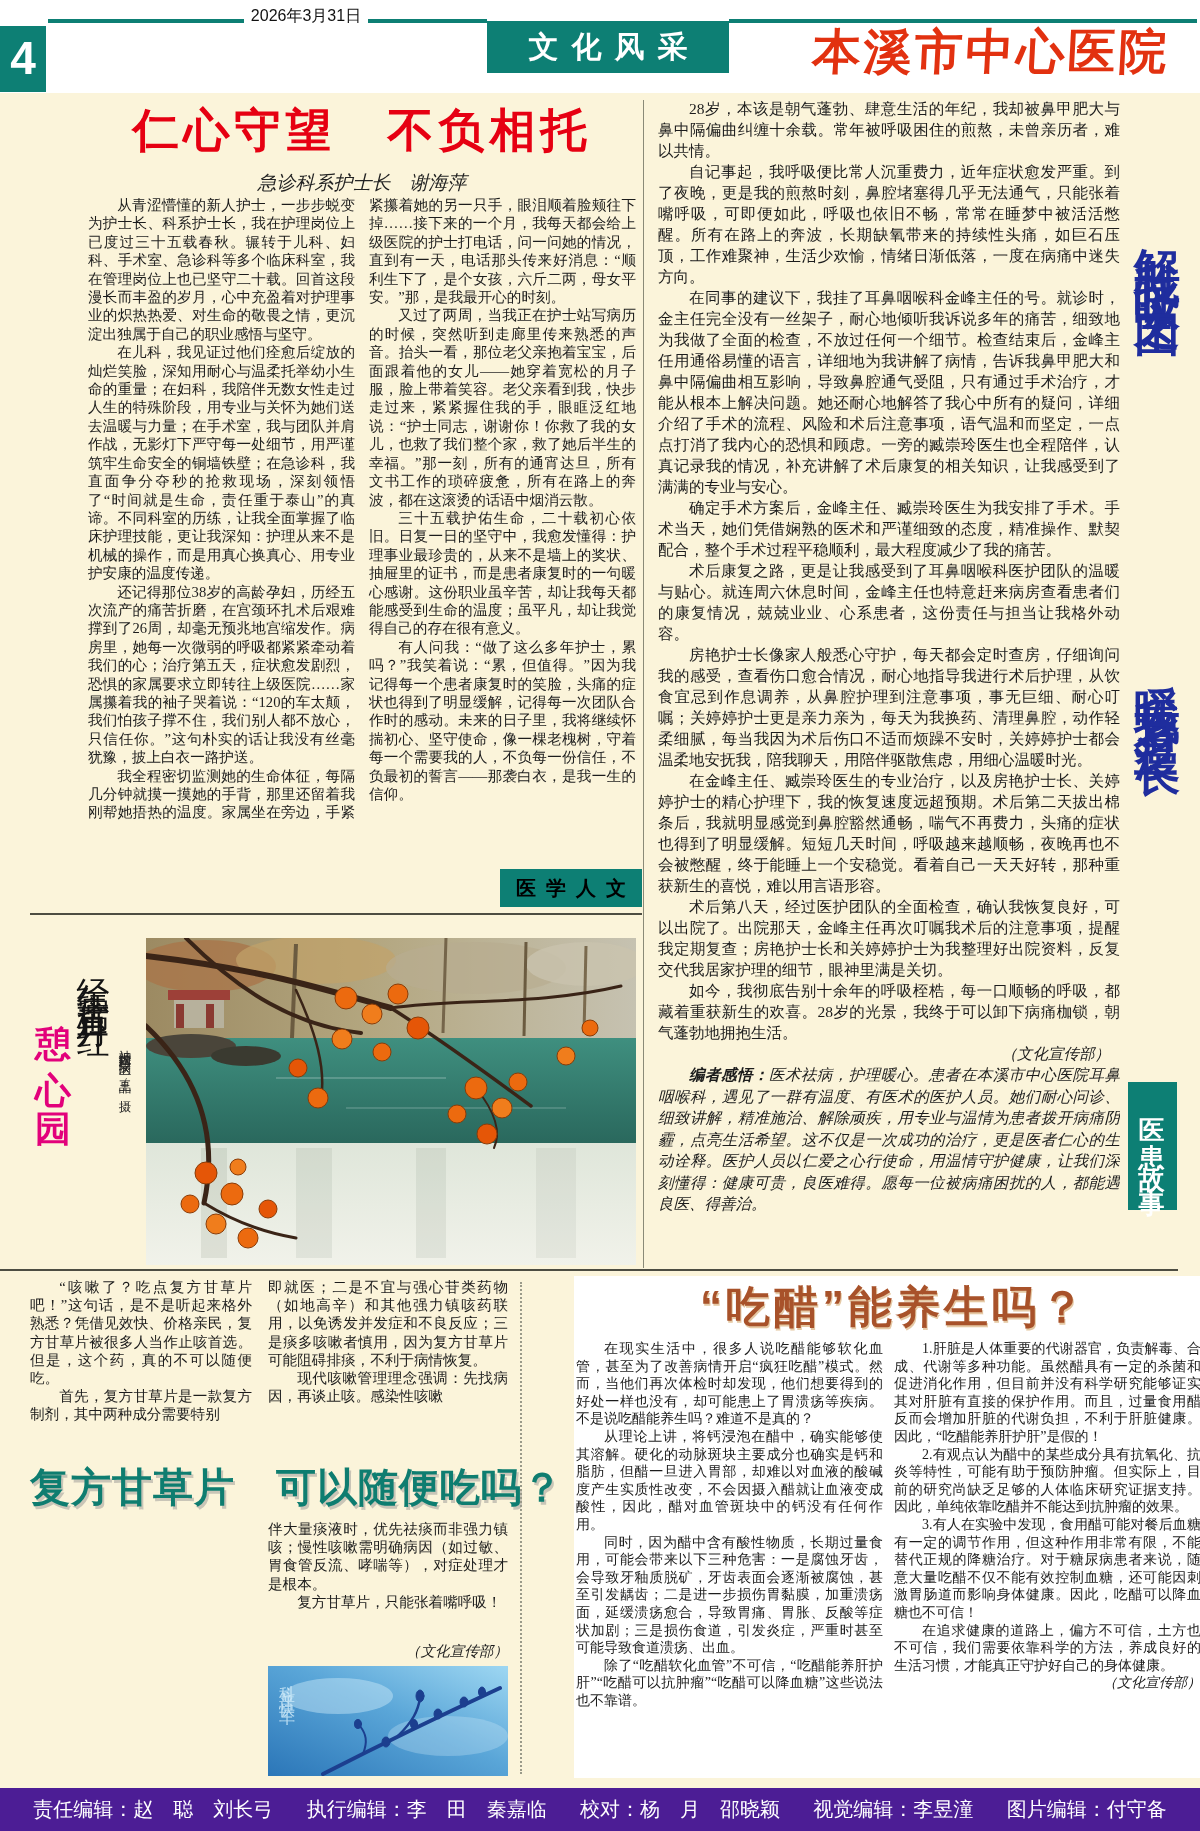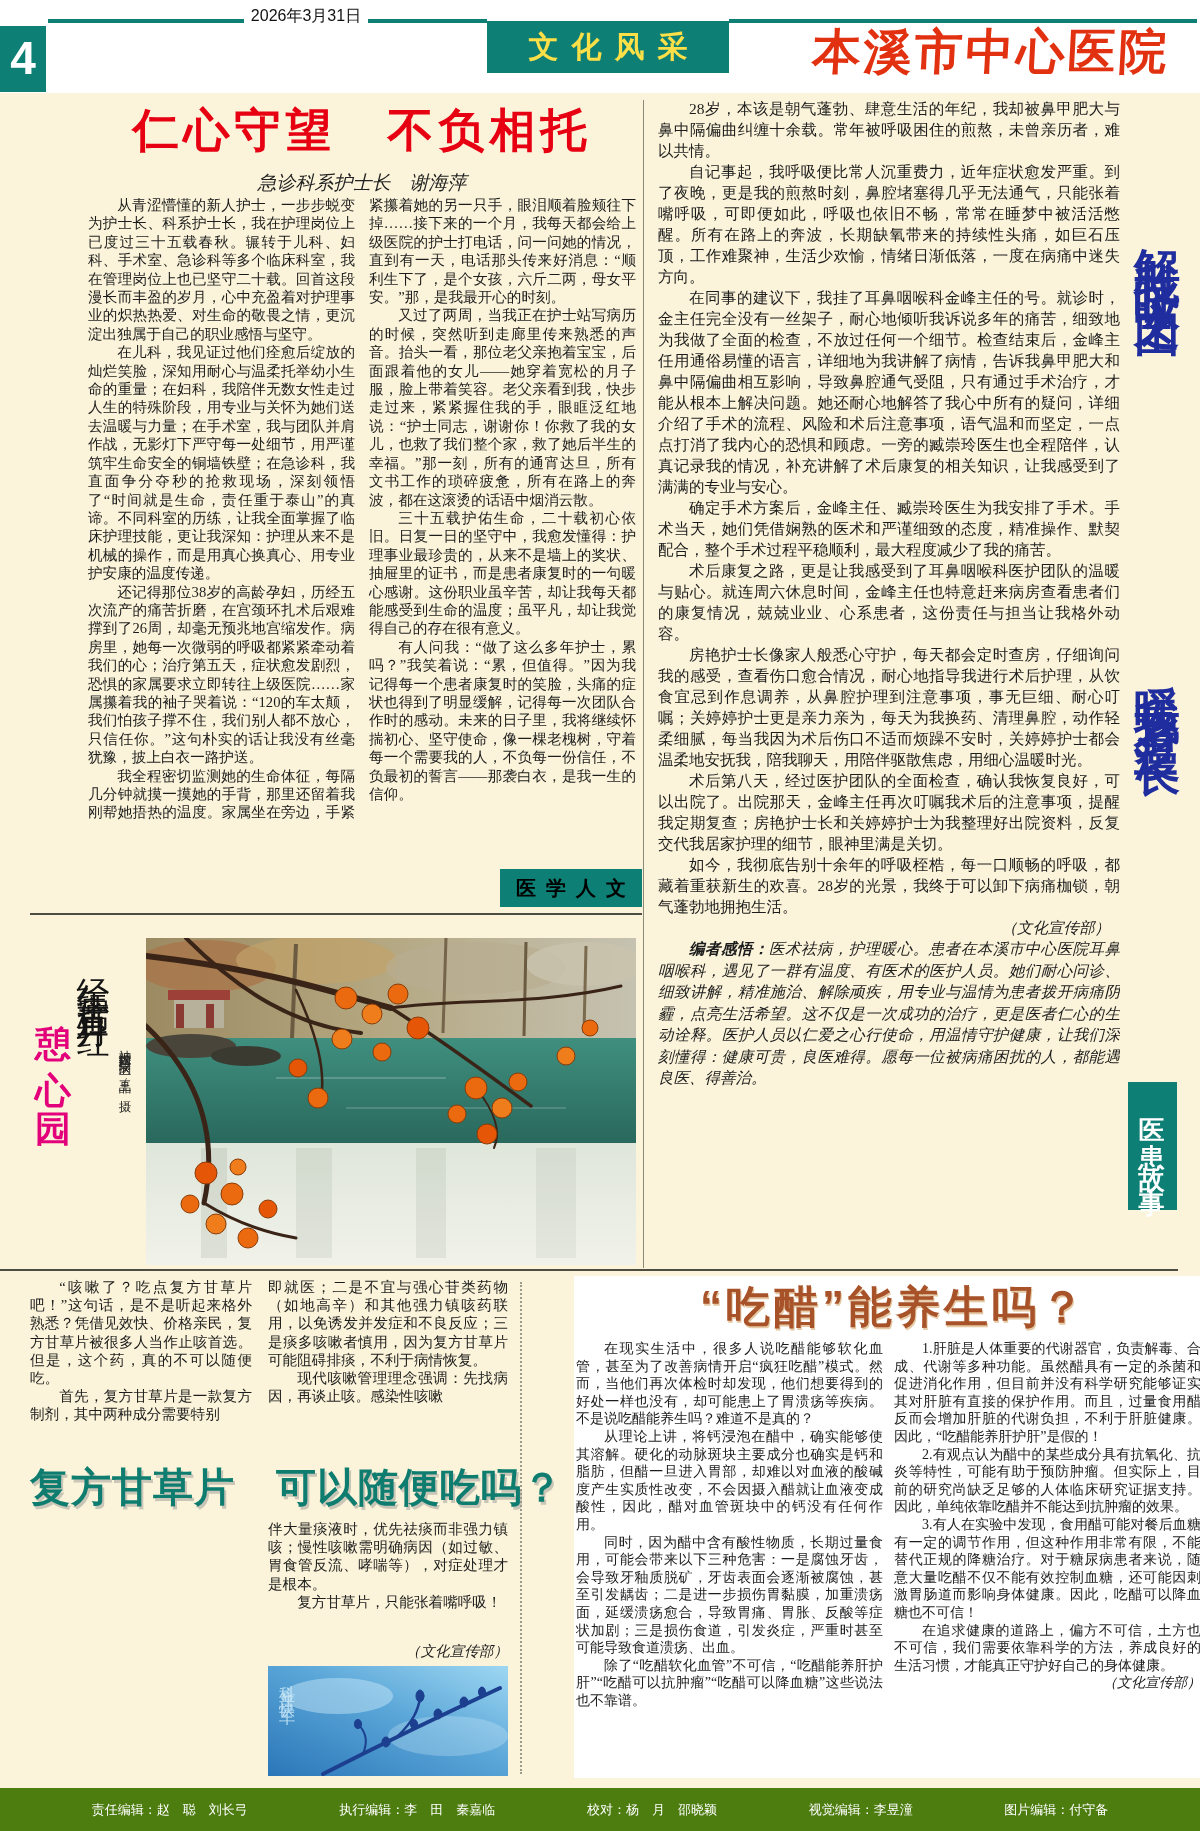--- a/index.html
+++ b/index.html
@@ -9,21 +9,21 @@
 
   
   .header-strip { position:absolute; left:0; top:0; width:1200px; height:93px; background:#ffffff; }
   .pagenum { position:absolute; left:0; top:26px; width:46px; height:66px; background:#0d7f74;
              color:#fff; font-family:"Liberation Sans",sans-serif; font-weight:bold; font-size:46px;
              text-align:center; line-height:64px; }
   .hline { position:absolute; top:19px; height:4px; background:#0d7f74; }
   .date { position:absolute; left:240px; top:6px; width:132px; text-align:center;
           font-family:"Liberation Sans",sans-serif; font-size:16px; color:#111; }
   .banner { position:absolute; left:487px; top:21px; width:242px; height:52px; background:#0d7f74;
-            color:#fde047; font-family:"Liberation Sans",sans-serif; font-weight:bold; font-size:30px;
+            color:#ffffff; font-family:"Liberation Sans",sans-serif; font-weight:bold; font-size:30px;
             letter-spacing:13px; text-align:center; line-height:52px; text-indent:13px; }
   .masthead { position:absolute; left:782px; top:20px; width:418px; text-align:center;
               font-size:48px; font-weight:bold; color:#e23110; letter-spacing:3px;
               transform:skewX(-3deg); }
 
   
   .a1 { position:absolute; left:88px; top:100px; width:548px; }
   .a1-title { text-align:center; font-size:46px; font-weight:bold; color:#e60012; letter-spacing:5px; }
   .a1-byline { text-align:center; font-size:19px; margin-top:8px; color:#222; font-style:italic; }
   .a1-cols { height:700px; column-count:2; column-gap:14px;
@@ -83,23 +83,23 @@
 
   
   .a4 { position:absolute; left:540px; top:1276px; width:640px; height:502px; background:#ffffff;margin-left:34px; }
   .a4-title { text-align:center; font-family:"Liberation Sans",sans-serif; font-size:44px; font-weight:bold;
               color:#a8522a; letter-spacing:4px; padding-top:2px; text-shadow:1px 2px 0 #e5c9a5; }
   .a4-cols { position:absolute; left:2px; top:64px; width:638px; display:flex; gap:11px; }
   .a4-col { width:307px; font-size:14px; line-height:17.6px; text-align:justify; height:436px; overflow:hidden; }
   .a4 .attrib-inline { float:right; font-style:italic; }
 
   
-  .footer { position:absolute; left:0; top:1788px; width:1200px; height:43px; background:#4d7c0f;
+  .footer { position:absolute; left:0; top:1788px; width:1200px; height:43px; background:#4c1d95;
             display:flex; align-items:center; justify-content:space-evenly;
-            color:#fff; font-family:"Liberation Sans",sans-serif; font-size:13px; }
+            color:#fff; font-family:"Liberation Sans",sans-serif; font-size:20px; }
 </style>
 </head>
 <body>
 
 <div id="page">
 
   <div class="header-strip"></div>
   <div class="hline" style="left:48px;width:196px;"></div>
   <div class="hline" style="left:368px;width:119px;"></div>
   <div class="hline" style="left:729px;width:468px;"></div>
@@ -207,20 +207,21 @@
   <div class="vdiv"></div>
   <div class="hr-section"></div>
 
   <div class="a2">
     <p class="para">28岁，本该是朝气蓬勃、肆意生活的年纪，我却被鼻甲肥大与鼻中隔偏曲纠缠十余载。常年被呼吸困住的煎熬，未曾亲历者，难以共情。</p>
     <p class="para">自记事起，我呼吸便比常人沉重费力，近年症状愈发严重。到了夜晚，更是我的煎熬时刻，鼻腔堵塞得几乎无法通气，只能张着嘴呼吸，可即便如此，呼吸也依旧不畅，常常在睡梦中被活活憋醒。所有在路上的奔波，长期缺氧带来的持续性头痛，如巨石压顶，工作难聚神，生活少欢愉，情绪日渐低落，一度在病痛中迷失方向。</p>
     <p class="para">在同事的建议下，我挂了耳鼻咽喉科金峰主任的号。就诊时，金主任完全没有一丝架子，耐心地倾听我诉说多年的痛苦，细致地为我做了全面的检查，不放过任何一个细节。检查结束后，金峰主任用通俗易懂的语言，详细地为我讲解了病情，告诉我鼻甲肥大和鼻中隔偏曲相互影响，导致鼻腔通气受阻，只有通过手术治疗，才能从根本上解决问题。她还耐心地解答了我心中所有的疑问，详细介绍了手术的流程、风险和术后注意事项，语气温和而坚定，一点点打消了我内心的恐惧和顾虑。一旁的臧崇玲医生也全程陪伴，认真记录我的情况，补充讲解了术后康复的相关知识，让我感受到了满满的专业与安心。</p>
     <p class="para">确定手术方案后，金峰主任、臧崇玲医生为我安排了手术。手术当天，她们凭借娴熟的医术和严谨细致的态度，精准操作、默契配合，整个手术过程平稳顺利，最大程度减少了我的痛苦。</p>
     <p class="para">术后康复之路，更是让我感受到了耳鼻咽喉科医护团队的温暖与贴心。就连周六休息时间，金峰主任也特意赶来病房查看患者们的康复情况，兢兢业业、心系患者，这份责任与担当让我格外动容。</p>
     <p class="para">房艳护士长像家人般悉心守护，每天都会定时查房，仔细询问我的感受，查看伤口愈合情况，耐心地指导我进行术后护理，从饮食宜忌到作息调养，从鼻腔护理到注意事项，事无巨细、耐心叮嘱；关婷婷护士更是亲力亲为，每天为我换药、清理鼻腔，动作轻柔细腻，每当我因为术后伤口不适而烦躁不安时，关婷婷护士都会温柔地安抚我，陪我聊天，用陪伴驱散焦虑，用细心温暖时光。</p>
+    <p class="para">在金峰主任、臧崇玲医生的专业治疗，以及房艳护士长、关婷婷护士的精心护理下，我的恢复速度远超预期。术后第二天拔出棉条后，我就明显感觉到鼻腔豁然通畅，喘气不再费力，头痛的症状也得到了明显缓解。短短几天时间，呼吸越来越顺畅，夜晚再也不会被憋醒，终于能睡上一个安稳觉。看着自己一天天好转，那种重获新生的喜悦，难以用言语形容。</p>
     <p class="para">术后第八天，经过医护团队的全面检查，确认我恢复良好，可以出院了。出院那天，金峰主任再次叮嘱我术后的注意事项，提醒我定期复查；房艳护士长和关婷婷护士为我整理好出院资料，反复交代我居家护理的细节，眼神里满是关切。</p>
     <p class="para">如今，我彻底告别十余年的呼吸桎梏，每一口顺畅的呼吸，都藏着重获新生的欢喜。28岁的光景，我终于可以卸下病痛枷锁，朝气蓬勃地拥抱生活。</p>
     <p class="attrib">（文化宣传部）</p>
     <p class="note"><b>编者感悟：</b><span>医术祛病，护理暖心。患者在本溪市中心医院耳鼻咽喉科，遇见了一群有温度、有医术的医护人员。她们耐心问诊、细致讲解，精准施治、解除顽疾，用专业与温情为患者拨开病痛阴霾，点亮生活希望。这不仅是一次成功的治疗，更是医者仁心的生动诠释。医护人员以仁爱之心行使命，用温情守护健康，让我们深刻懂得：健康可贵，良医难得。愿每一位被病痛困扰的人，都能遇良医、得善治。</span></p>
   </div>
 
   <div class="vt vt1 vert">解我呼吸之困</div>
   <div class="vt vt2 vert">暖我岁月漫长</div>
   <div class="badge-v vert">医患故事</div>
 

